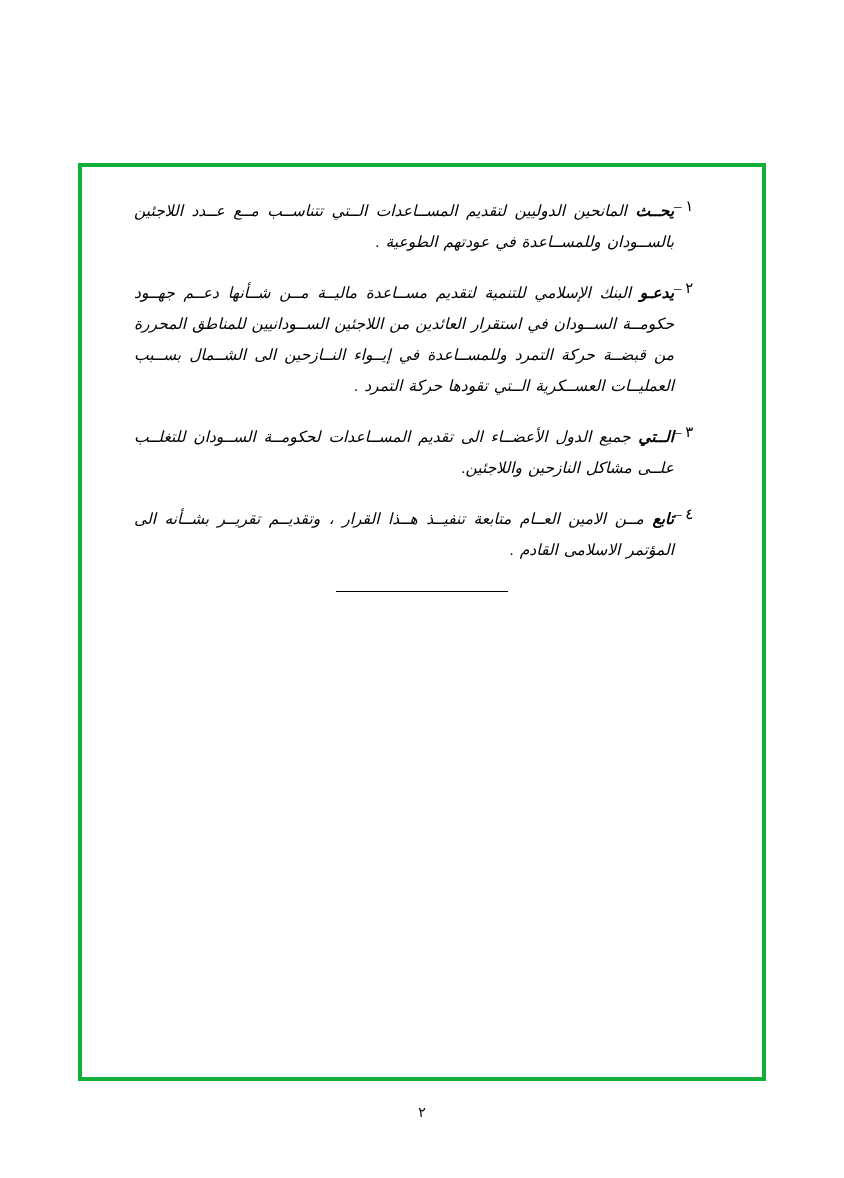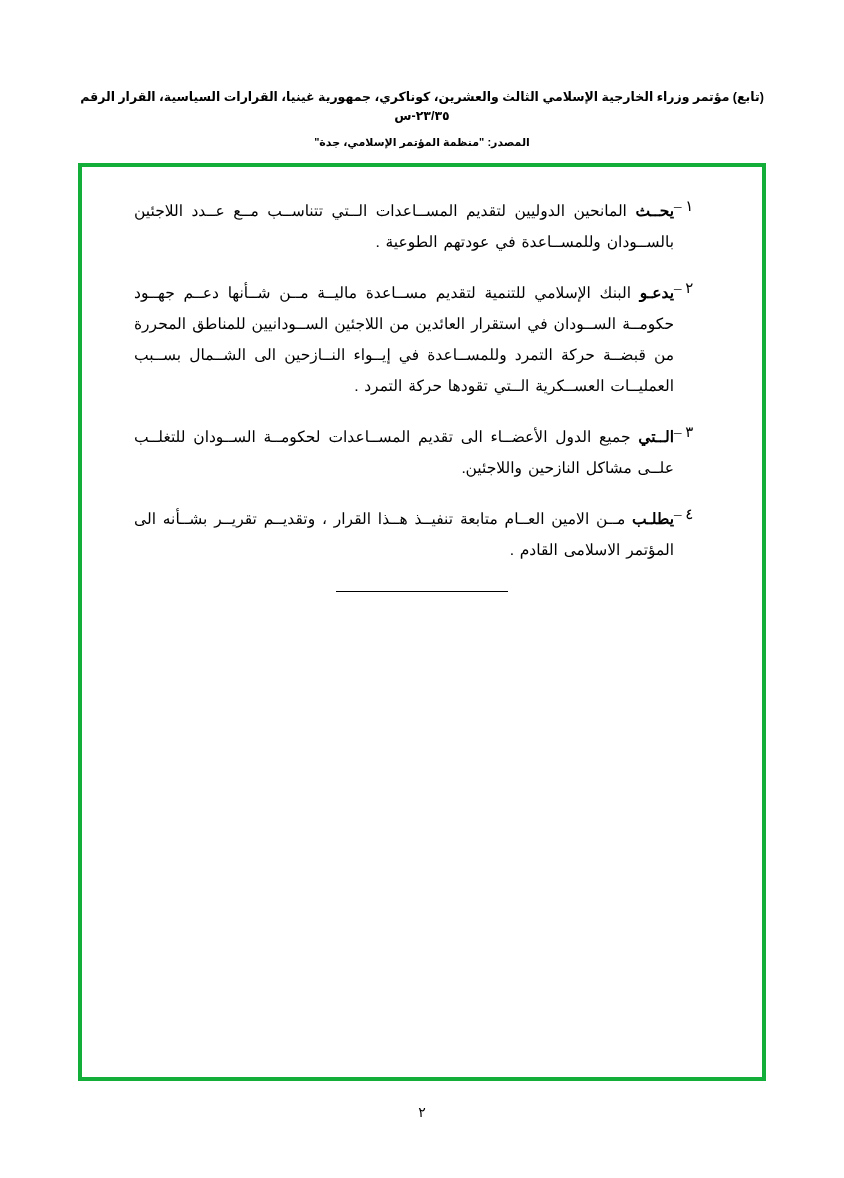--- a/index.html
+++ b/index.html
@@ -86,20 +86,21 @@
   }
   .clause-body {
     flex: 1 1 auto;
     font-size: 15.5px;
     line-height: 2.0;
     text-align: justify;
     text-align-last: right;
     direction: rtl;
     padding-left: 18px;
     word-spacing: 2px;
+    font-style: italic;
   }
   .lead {
     font-weight: bold;
     letter-spacing: 0.5px;
   }
 
   .rule {
     width: 172px;
     height: 0;
     border-top: 1.5px solid #000;
@@ -115,24 +116,20 @@
     text-align: center;
     font-size: 14px;
     font-family: "Liberation Serif", serif;
   }
 </style>
 </head>
 <body>
 
 <div class="page">
 
-  <div class="header">
-    <div class="header-line1">(تابع) مؤتمر وزراء الخارجية الإسلامي الثالث والعشرين، كوناكري، جمهورية غينيا، القرارات السياسية، القرار الرقم ٢٣/٣٥-س</div>
-    <div class="header-line2">المصدر: "منظمة المؤتمر الإسلامي، جدة"</div>
-  </div>
 
   <div class="frame">
     <div class="content">
 
       <div class="clause">
         <div class="clause-num">١ –</div>
         <div class="clause-body"><span class="lead">يحــث</span><span> المانحين الدوليين لتقديم المســاعدات الــتي تتناســب مــع عــدد اللاجئين بالســودان وللمســاعدة في عودتهم الطوعية .</span></div>
       </div>
 
       <div class="clause">
@@ -140,21 +137,21 @@
         <div class="clause-body"><span class="lead">يدعـو</span><span> البنك الإسلامي للتنمية لتقديم مســاعدة ماليــة مــن شــأنها دعــم جهــود حكومــة الســودان في استقرار العائدين من اللاجئين الســودانيين للمناطق المحررة من قبضــة حركة التمرد وللمســاعدة في إيــواء النــازحين الى الشــمال بســبب العمليــات العســكرية الــتي تقودها حركة التمرد .</span></div>
       </div>
 
       <div class="clause">
         <div class="clause-num">٣ –</div>
         <div class="clause-body"><span class="lead">الــتي</span><span> جميع الدول الأعضــاء الى تقديم المســاعدات لحكومــة الســودان للتغلــب علــى مشاكل النازحين واللاجئين.</span></div>
       </div>
 
       <div class="clause">
         <div class="clause-num">٤ –</div>
-        <div class="clause-body"><span class="lead">يطلـب</span><span> مــن الامين العــام متابعة تنفيــذ هــذا القرار ، وتقديــم تقريــر بشــأنه الى المؤتمر الاسلامى القادم .</span></div>
+        <div class="clause-body"><span class="lead">تابع</span><span> مــن الامين العــام متابعة تنفيــذ هــذا القرار ، وتقديــم تقريــر بشــأنه الى المؤتمر الاسلامى القادم .</span></div>
       </div>
 
       <div class="rule"></div>
 
     </div>
   </div>
 
   <div class="footer">٢</div>
 
 </div>

